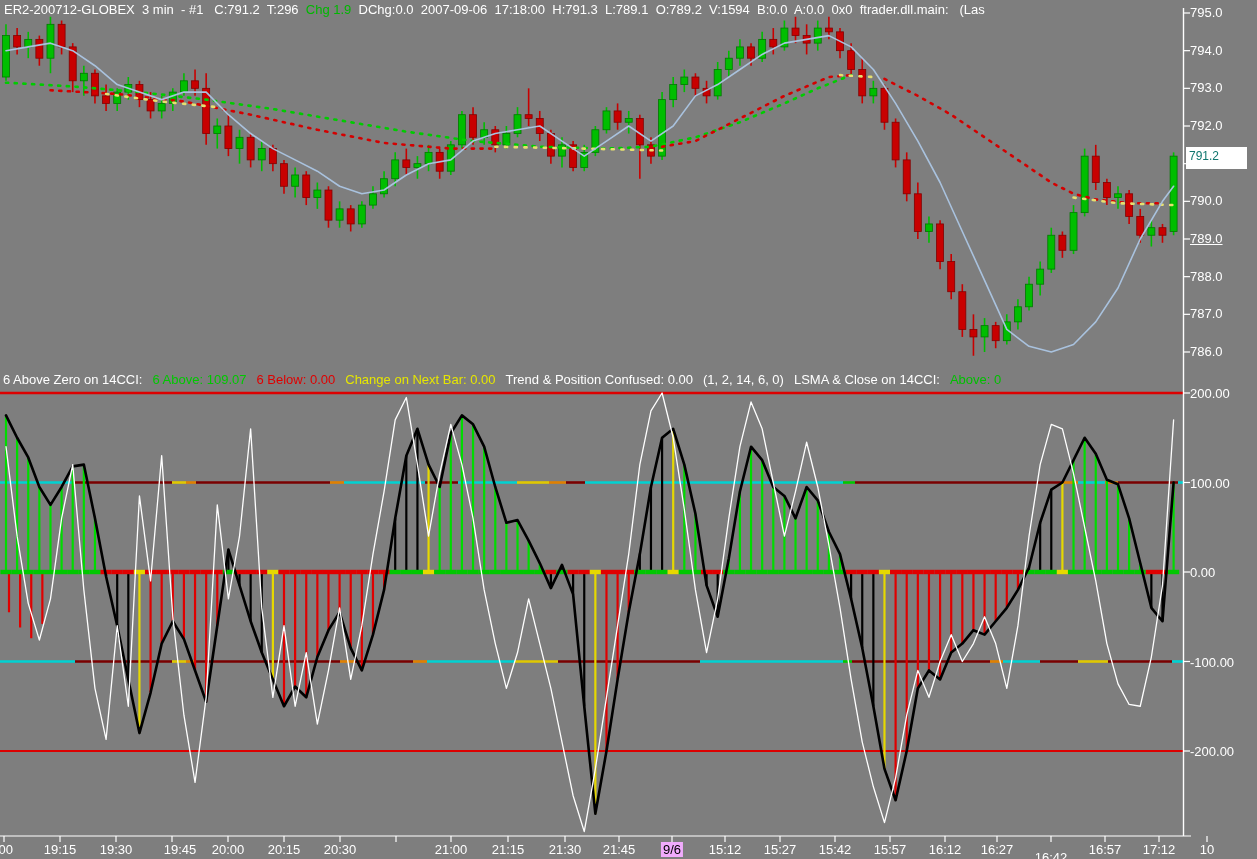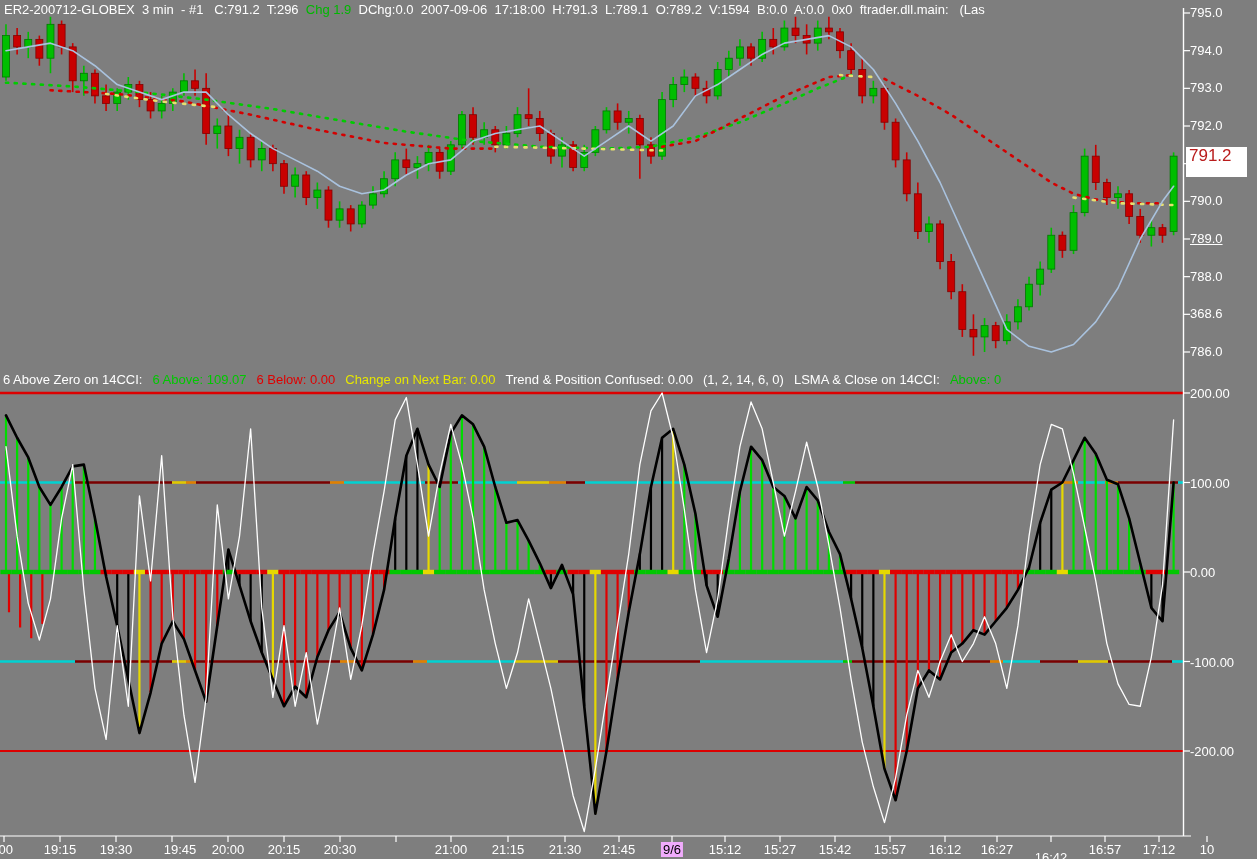--- a/index.html
+++ b/index.html
@@ -8,22 +8,22 @@
   #chart-svg{position:absolute;left:0;top:0;}
   #title-bar{position:absolute;left:4px;top:2px;width:1250px;height:18px;white-space:pre;
              font-size:13px;color:#FFF;overflow:hidden;}
   #title-bar span{white-space:pre;}
   #indicator-bar{position:absolute;left:3px;top:372px;width:1180px;height:16px;white-space:pre;
                  font-size:13px;overflow:hidden;}
   #indicator-bar span{white-space:pre;margin-right:10px;}
   .lbl{position:absolute;font-size:13px;color:#FFF;white-space:pre;}
   .time-lbl{transform:translateX(-50%);}
   .hl{background:#f0abfc;color:#000;padding:0 2px;}
-  #last-price-box{position:absolute;left:1186px;top:147px;width:58px;height:30px;background:#FFF;
-                  color:#b91c1c;font-size:17px;line-height:18px;padding-left:3px;}
+  #last-price-box{position:absolute;left:1186px;top:147px;width:58px;height:22px;background:#FFF;
+                  color:#0f766e;font-size:12px;line-height:18px;padding-left:3px;}
 </style>
 </head>
 <body>
 
 <div id="screen">
   <svg id="chart-svg" width="1257" height="859">
       <g>
         <line x1="0" y1="393" x2="1183" y2="393" stroke="#DC0000" stroke-width="2.6"></line>
         <line x1="0" y1="751" x2="1183" y2="751" stroke="#DC0000" stroke-width="2.2"></line>
         <g>
@@ -565,21 +565,21 @@
   <div id="indicator-bar"><span style="color: rgb(255, 255, 255);">6 Above Zero on 14CCI:</span><span style="color: rgb(0, 200, 0);">6 Above: 109.07</span><span style="color: rgb(224, 0, 0);">6 Below: 0.00</span><span style="color: rgb(230, 230, 0);">Change on Next Bar: 0.00</span><span style="color: rgb(255, 255, 255);">Trend &amp; Position Confused: 0.00</span><span style="color: rgb(255, 255, 255);">(1, 2, 14, 6, 0)</span><span style="color: rgb(255, 255, 255);">LSMA &amp; Close on 14CCI:</span><span style="color: rgb(0, 192, 0);">Above: 0</span></div>
   <div id="price-axis">
       <div class="lbl" style="left: 1190px; top: 5px;">795.0</div>
       <div class="lbl" style="left: 1190px; top: 42.666px;">794.0</div>
       <div class="lbl" style="left: 1190px; top: 80.332px;">793.0</div>
       <div class="lbl" style="left: 1190px; top: 117.998px;">792.0</div>
       <div class="lbl" style="left: 1190px; top: 155.664px;">791.0</div>
       <div class="lbl" style="left: 1190px; top: 193.33px;">790.0</div>
       <div class="lbl" style="left: 1190px; top: 230.996px; text-decoration: underline;">789.0</div>
       <div class="lbl" style="left: 1190px; top: 268.662px;">788.0</div>
-      <div class="lbl" style="left: 1190px; top: 306.328px;">368.6</div>
+      <div class="lbl" style="left: 1190px; top: 306.328px;">787.0</div>
       <div class="lbl" style="left: 1190px; top: 343.994px;">786.0</div>
     </div>
   <div id="value-axis">
       <div class="lbl" style="left: 1190px; top: 386px;">200.00</div>
       <div class="lbl" style="left: 1190px; top: 475.5px;">100.00</div>
       <div class="lbl" style="left: 1190px; top: 565px;">0.00</div>
       <div class="lbl" style="left: 1190px; top: 654.5px;">-100.00</div>
       <div class="lbl" style="left: 1190px; top: 744px;">-200.00</div>
     </div>
   <div id="time-axis">

